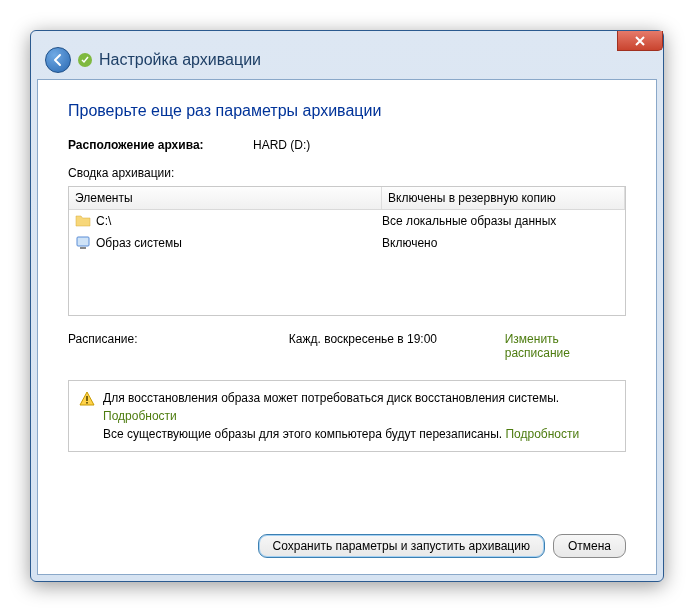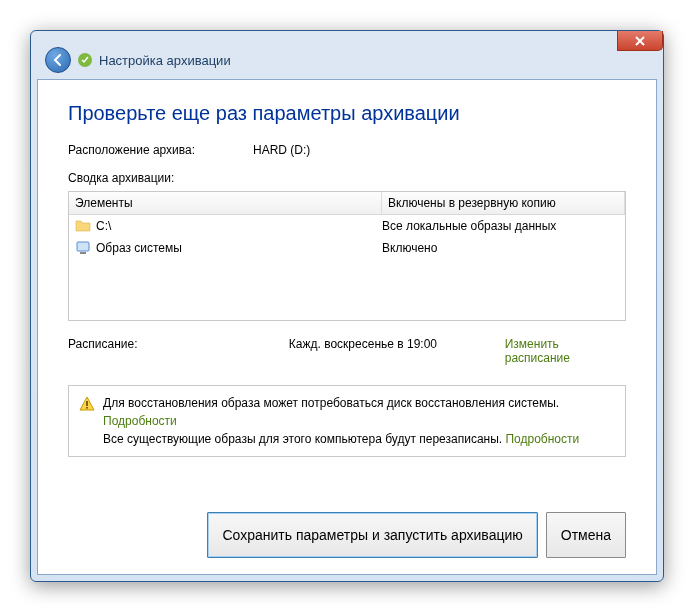--- a/index.html
+++ b/index.html
@@ -56,40 +56,40 @@
 .back-btn {
   width: 26px; height: 26px;
   border-radius: 50%;
   background: radial-gradient(circle at 35% 30%, #6fa9e4, #2a69b2);
   border: 1px solid #1d4f88;
   display: flex; align-items: center; justify-content: center;
   color: #fff;
 }
 .header-title {
   color: #1e3f66;
-  font-size: 13px;
+  font-size: 16px;
 }
 .wiz-icon { width: 16px; height: 16px; }
 .content {
   background: #fff;
   border: 1px solid #8aa8c9;
   height: 496px;
   padding: 22px 30px 16px 30px;
   position: relative;
 }
 .main-heading {
   color: #003399;
-  font-size: 20px;
+  font-size: 16px;
   margin-bottom: 18px;
 }
 .row {
   display: flex;
   margin-bottom: 14px;
 }
-.row .lbl { width: 185px; }
+.row .lbl { width: 185px; font-weight: bold; }
 .summary-table {
   border: 1px solid #c9c9c9;
   width: 100%;
   height: 130px;
 }
 .thead {
   display: flex;
   background: linear-gradient(#fdfdfd,#f0f0f0);
   border-bottom: 1px solid #d9d9d9;
 }
@@ -127,24 +127,24 @@
 .btn-row {
   position: absolute;
   bottom: 16px;
   right: 30px;
   display: flex;
   gap: 8px;
 }
 .btn {
   background: linear-gradient(#f7f7f7,#e8e8e8);
   border: 1px solid #8a8a8a;
-  border-radius: 1px;
-  padding: 14px 14px;
+  border-radius: 9px;
+  padding: 4px 14px;
   font-family: inherit;
-  font-size: 14px;
+  font-size: 12px;
   cursor: pointer;
 }
 .btn.primary {
   border: 1px solid #3c7fb1;
   box-shadow: 0 0 0 1px #a3d0f3 inset;
 }
 .ico { width: 16px; height: 16px; flex: none; }
 </style>
 </head>
 <body>

